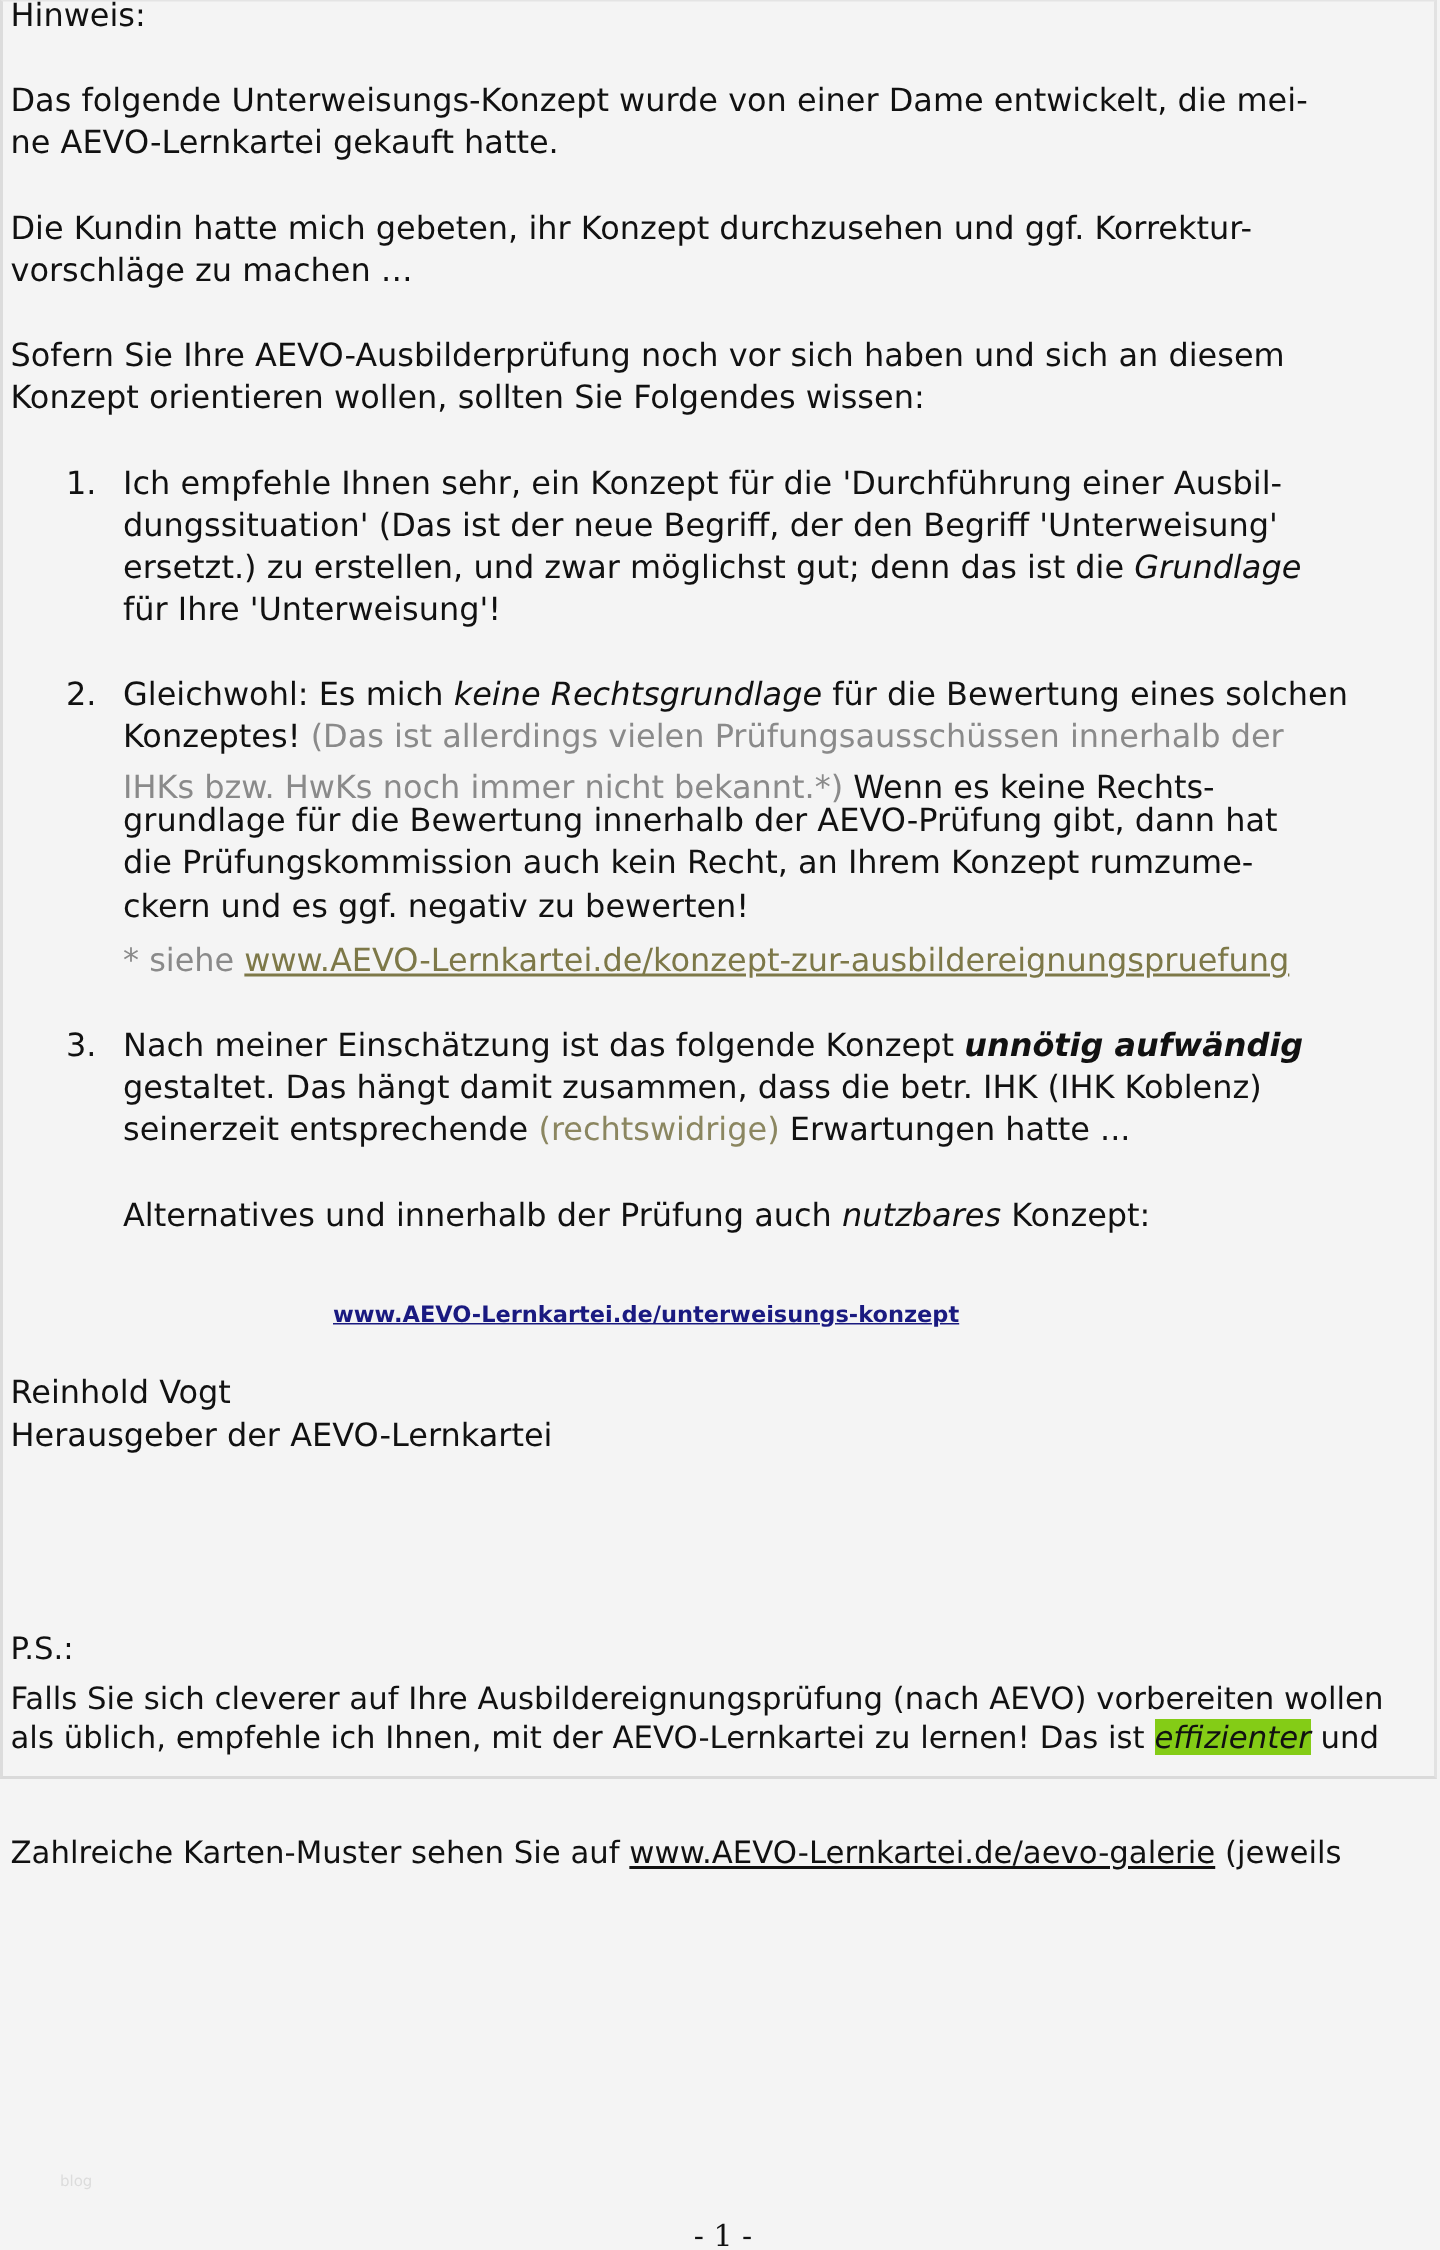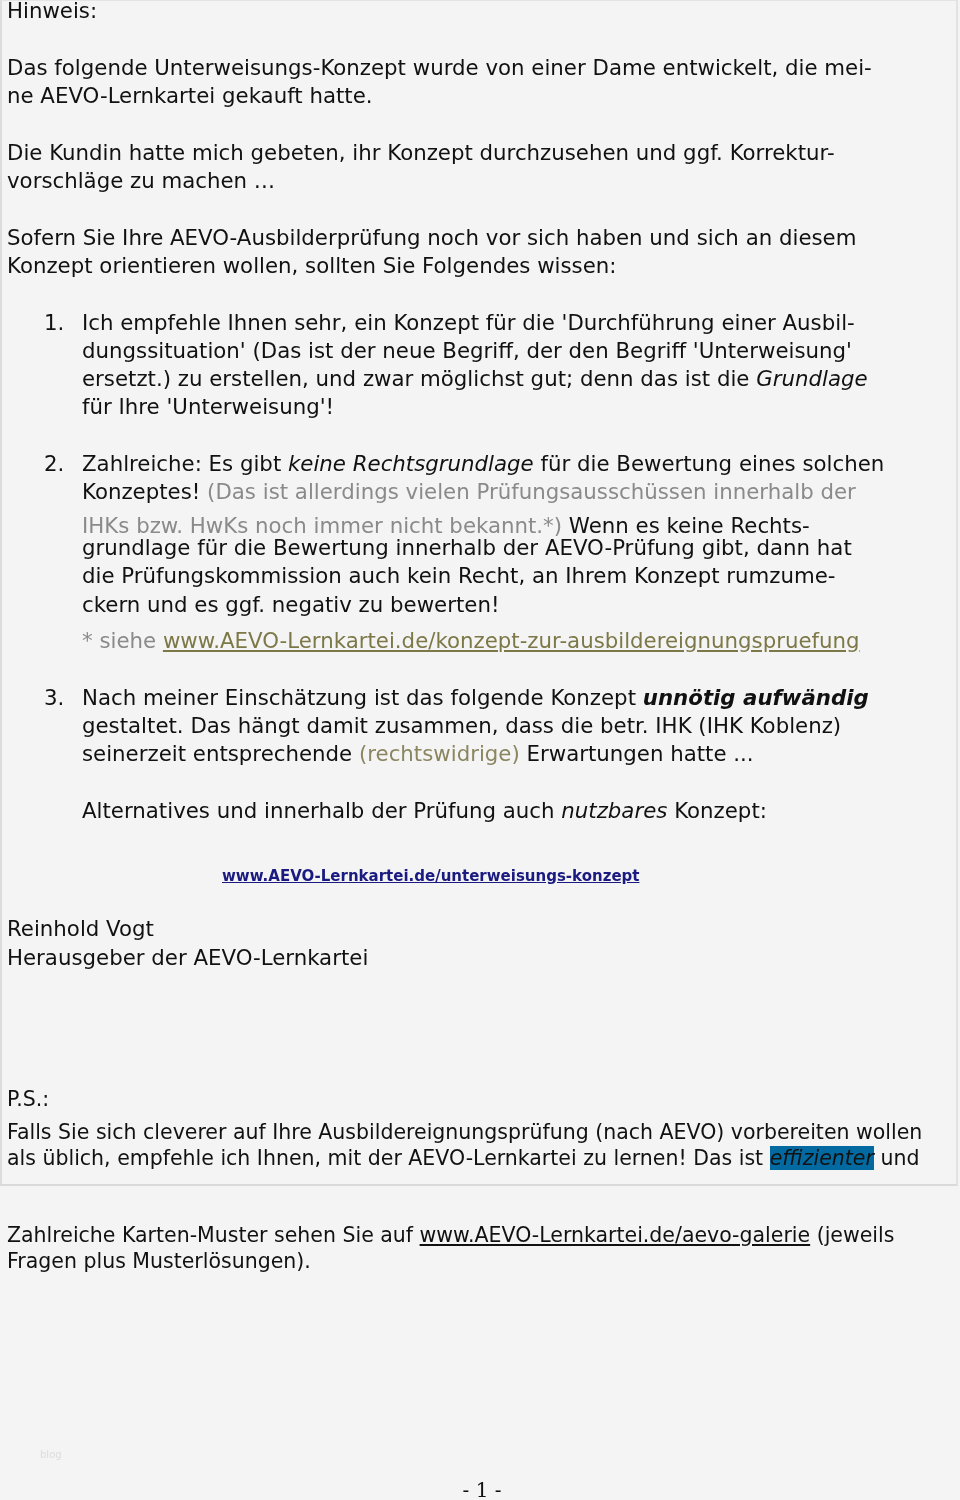--- a/index.html
+++ b/index.html
@@ -33,21 +33,21 @@
       font-size: 21.3px;
       line-height: 28.5px;
       white-space: nowrap;
       letter-spacing: 0px;
     }
     .gray { color: #8a8a8a; }
     .olive { color: #8b8660; }
     .link-olive { color: #7d7848; text-decoration: underline; }
     .link-blue { color: #1a1a80; text-decoration: underline; }
     .link-dark { color: #111111; text-decoration: underline; }
-    .hl { background: #0369a1; }
+    .hl { background: #84cc16; }
     .item-num {
       position: absolute;
       left: 42px;
       font-size: 21.3px;
       line-height: 28.5px;
     }
     .item-body {
       position: absolute;
       left: 80px;
       font-size: 21.3px;
@@ -100,21 +100,21 @@
   <div>
     <div class="item-num" style="top:308px;">1.</div>
     <div class="item-body" style="top:308px;">Ich empfehle Ihnen sehr, ein Konzept für die 'Durchführung einer Ausbil-</div>
     <div class="item-body" style="top:336px;">dungssituation' (Das ist der neue Begriff, der den Begriff 'Unterweisung'</div>
     <div class="item-body" style="top:364px;"><span>ersetzt.) zu erstellen, und zwar möglichst gut; denn das ist die </span><i>Grundlage</i></div>
     <div class="item-body" style="top:392px;">für Ihre 'Unterweisung'!</div>
   </div>
 
   <div>
     <div class="item-num" style="top:449px;">2.</div>
-    <div class="item-body" style="top:449px;"><span>Zahlreiche: Es gibt </span><i>keine Rechtsgrundlage</i><span> für die Bewertung eines solchen</span></div>
+    <div class="item-body" style="top:449px;"><span>Gleichwohl: Es mich </span><i>keine Rechtsgrundlage</i><span> für die Bewertung eines solchen</span></div>
     <div class="item-body" style="top:477px;"><span>Konzeptes! </span><span class="gray">(Das ist allerdings vielen Prüfungsausschüssen innerhalb der</span></div>
     <div class="item-body" style="top:511px;"><span class="gray">IHKs bzw. HwKs noch immer nicht bekannt.*)</span><span> Wenn es keine Rechts-</span></div>
     <div class="item-body" style="top:533px;">grundlage für die Bewertung innerhalb der AEVO-Prüfung gibt, dann hat</div>
     <div class="item-body" style="top:561px;">die Prüfungskommission auch kein Recht, an Ihrem Konzept rumzume-</div>
     <div class="item-body" style="top:590px;">ckern und es ggf. negativ zu bewerten!</div>
     <div class="item-body" style="top:626px;"><span class="gray">* siehe </span><span class="link-olive">www.AEVO-Lernkartei.de/konzept-zur-ausbildereignungspruefung</span></div>
   </div>
 
   <div>
     <div class="item-num" style="top:683px;">3.</div>
@@ -126,17 +126,16 @@
   </div>
 
   <div class="text" style="top:914px;">Reinhold Vogt</div>
   <div class="text" style="top:943px;">Herausgeber der AEVO-Lernkartei</div>
 
   <div class="ps-text" style="top:1085px;">P.S.:</div>
   <div class="ps-text" style="top:1118px;">Falls Sie sich cleverer auf Ihre Ausbildereignungsprüfung (nach AEVO) vorbereiten wollen</div>
   <div class="ps-text" style="top:1144px;"><span>als üblich, empfehle ich Ihnen, mit der AEVO-Lernkartei zu lernen! Das ist </span><i class="hl">effizienter</i><span> und</span></div>
 
   <div class="ps-text" style="top:1221px;"><span>Zahlreiche Karten-Muster sehen Sie auf </span><span class="link-dark">www.AEVO-Lernkartei.de/aevo-galerie</span><span> (jeweils</span></div>
-  <div class="ps-text" style="top:1247px;">Fragen plus Musterlösungen).</div>
 
   <div class="watermark">blog</div>
   <div class="page-number">- 1 -</div>
 </div>
 
 </body></html>

